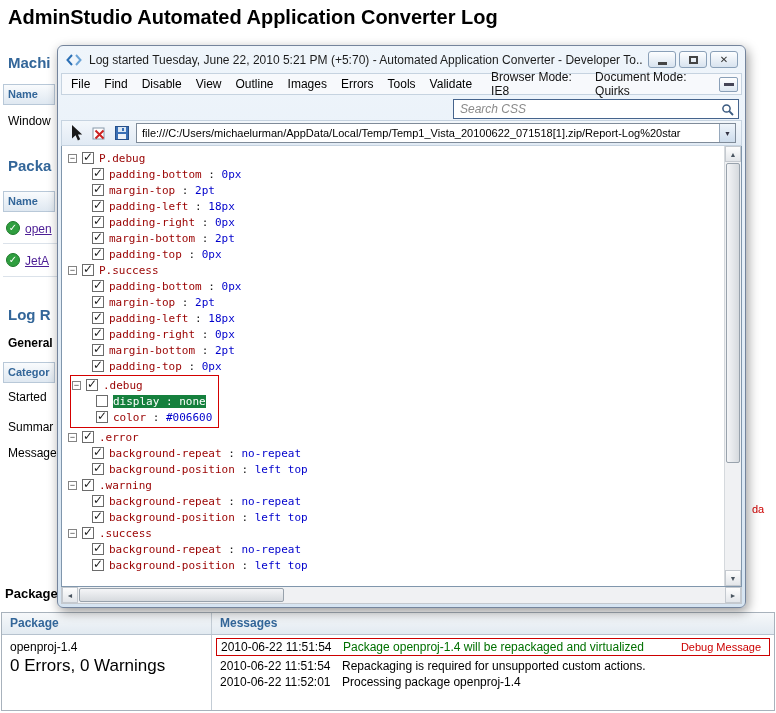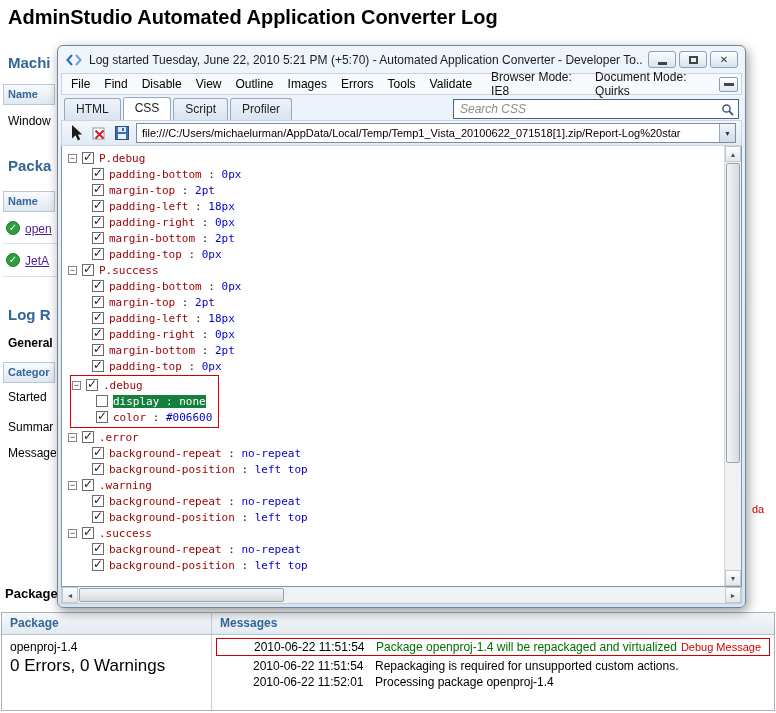--- a/index.html
+++ b/index.html
@@ -26,21 +26,21 @@
   .pkg-header .c1, .pkg-header .c2 { color:#336699; font-weight:bold; font-size:12px; padding:3px 8px; }
   .c1 { width:210px; border-right:1px solid #c3ccd5; flex:none; }
   .c2 { flex:1; }
   .pkg-body { display:flex; height:75px; }
   .pkg-body .c1 { padding:5px 8px; }
   .pkg-name { font-size:12px; }
   .pkg-stats { font-size:17px; margin-top:2px; }
   .msgs { padding:3px 4px; font-size:12px; }
   .msg-row { display:flex; align-items:center; line-height:16px; padding:0 4px; white-space:nowrap; }
   .msg-row.boxed { border:1px solid #cc0000; margin-bottom:2px; padding:0 4px; }
-  .msg-time { width:122px; flex:none;margin-left:33px; }
+  .msg-time { width:122px; flex:none; }
   .msg-text.debug { color:#007000; }
   .msg-annot { margin-left:auto; color:#cc0000; font-size:11px; padding-right:4px; }
 
   
   .devtools { position:absolute; left:57px; top:45px; width:689px; height:563px; z-index:10;
               background:linear-gradient(#eff5fb,#d6e4f1); border:1px solid #74849c; border-radius:6px;
               box-shadow:2px 4px 12px rgba(0,0,0,.4); display:flex; flex-direction:column; padding:0 3px 3px; }
   .titlebar { height:27px; display:flex; align-items:center; gap:6px; padding:0 4px; }
   .titlebar .title { flex:1; font-size:12px; color:#1c1c1c; white-space:nowrap; overflow:hidden; }
   .win-buttons { display:flex; gap:3px; flex:none; }
@@ -200,26 +200,20 @@
     <span class="mode-wrap">
         <span class="mode-item">Browser Mode:  IE8</span>
         <span class="mode-item">Document Mode:  Quirks</span>
       </span>
     <span class="mb-collapse">
         <i></i>
       </span>
   </div>
 
   <div class="tabbar">
-    <span class="tabs">
-        <span class="tab">HTML</span>
-        <span class="tab active">CSS</span>
-        <span class="tab">Script</span>
-        <span class="tab">Profiler</span>
-      </span>
     <span class="searchbox">
       <input placeholder="Search CSS" style="">
       <span class="tb-icon" style="width:14px;height:14px;">
         <svg width="13" height="13">
             <circle cx="5.5" cy="5.5" r="3.6" fill="none" stroke="#3a5a80" stroke-width="1.5"></circle>
             <line x1="8.2" y1="8.2" x2="12" y2="12" stroke="#3a5a80" stroke-width="1.8"></line>
           </svg>
       </span>
     </span>
   </div>

